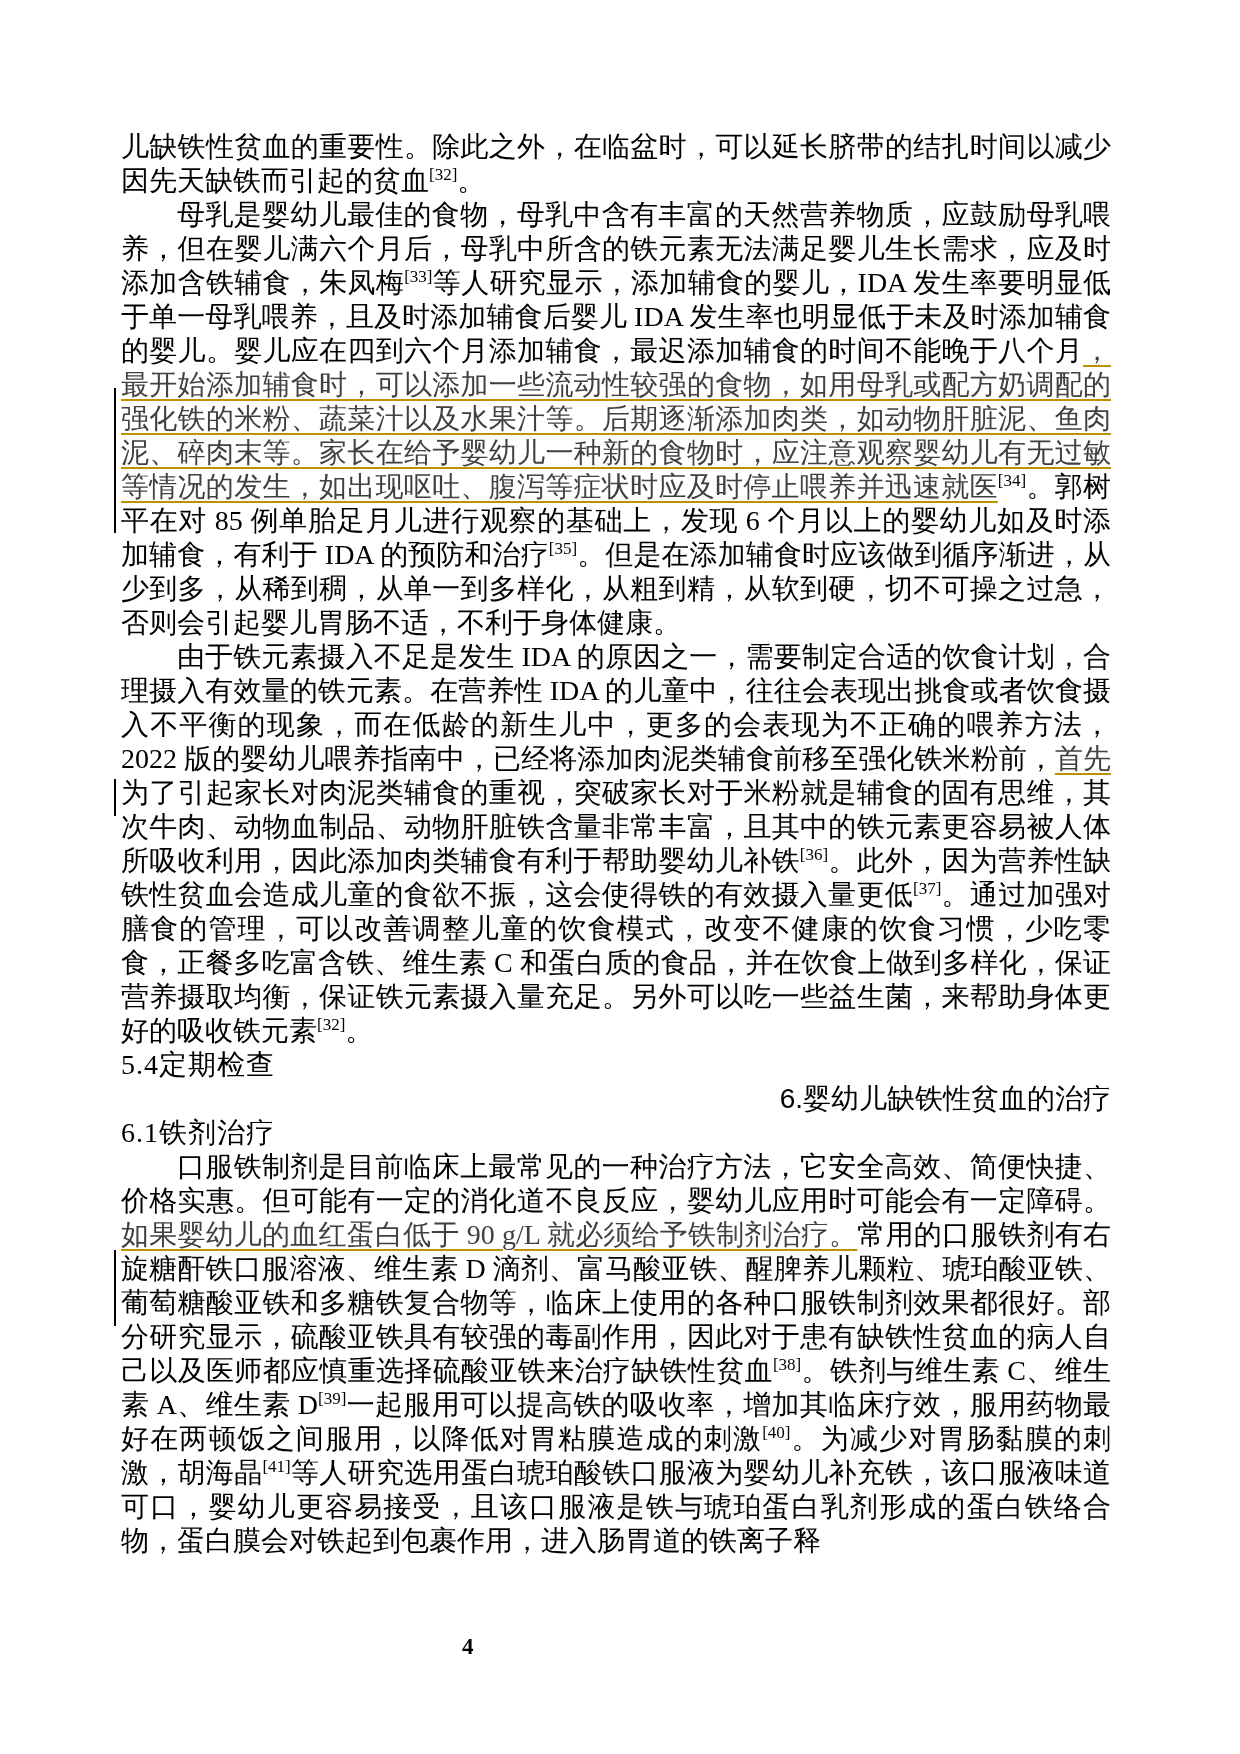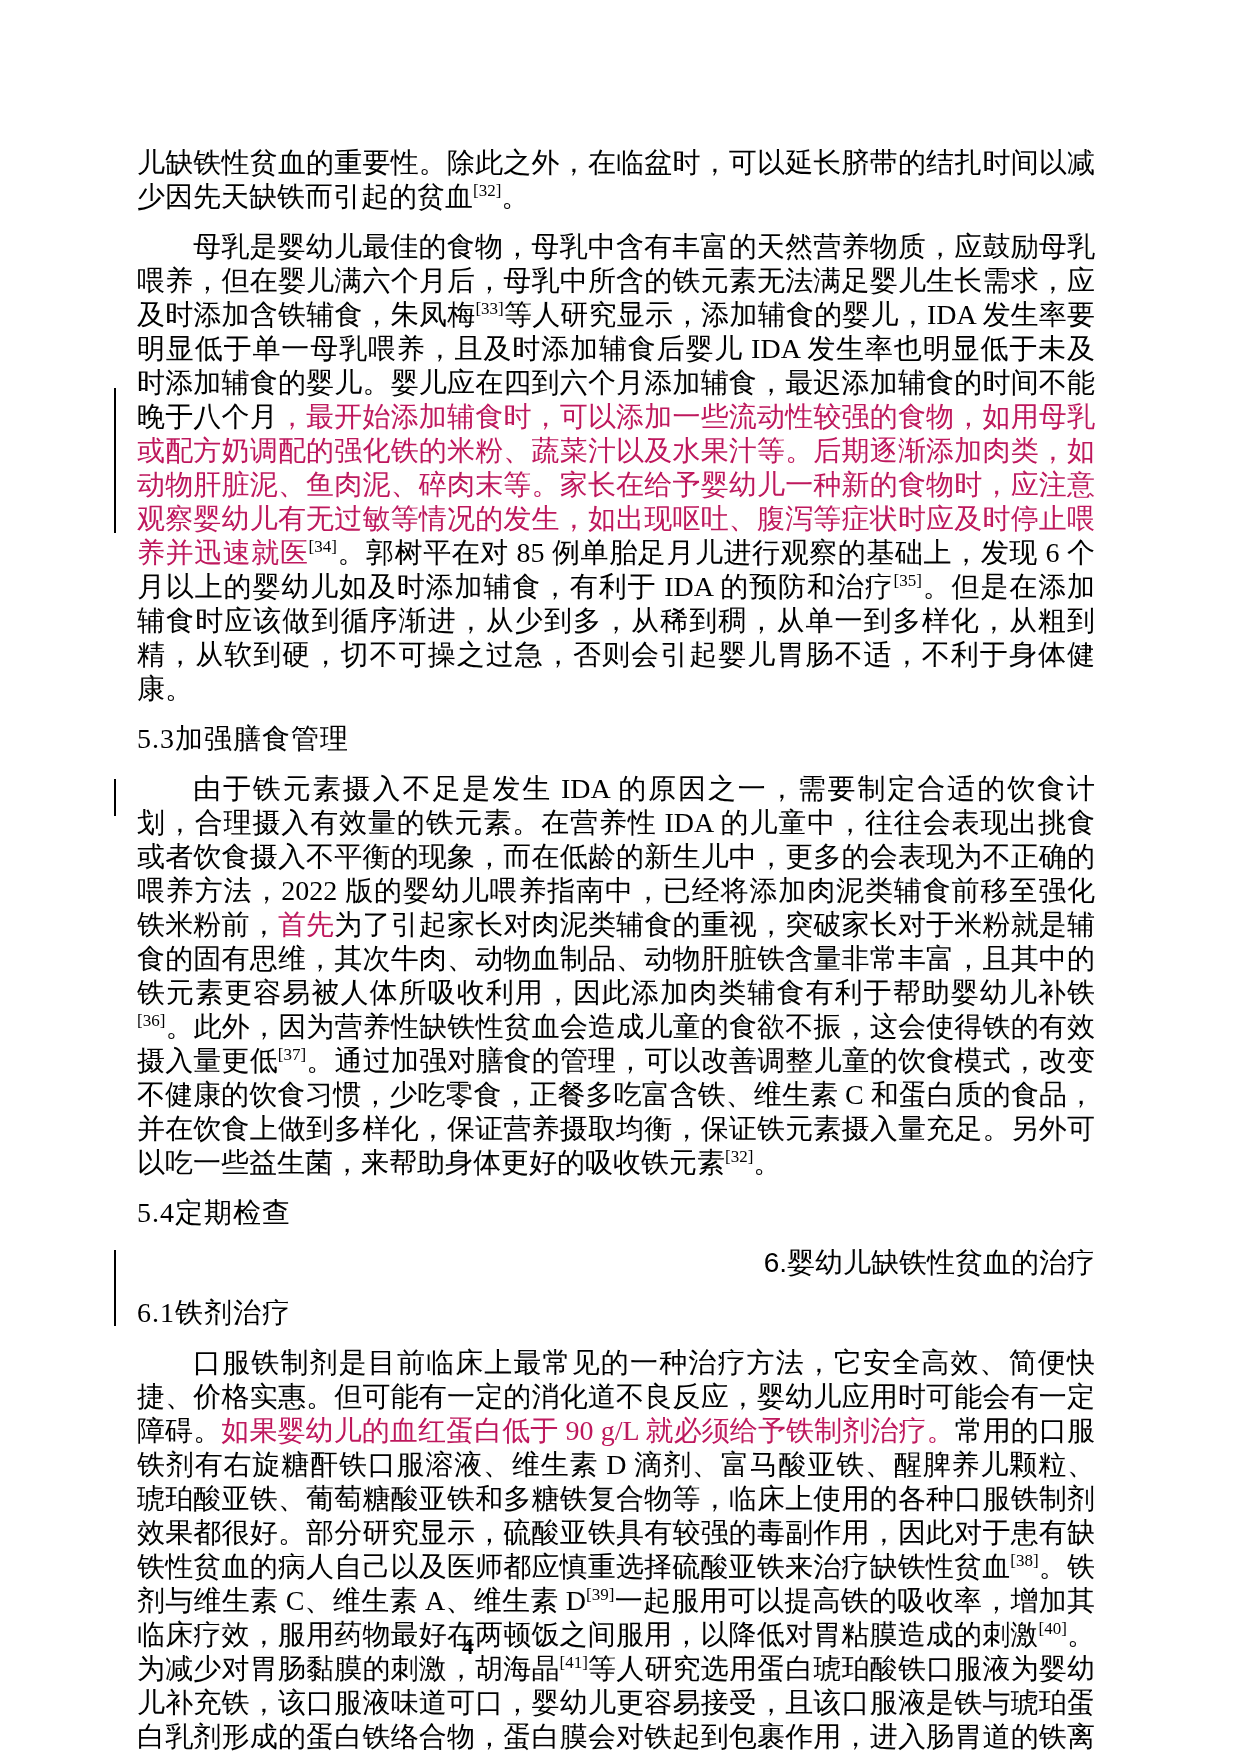--- a/index.html
+++ b/index.html
@@ -15,39 +15,40 @@
   .content{
     position:absolute;
     left:121px;
     top:130px;
     width:990px;
     font-size:28px;
     line-height:34px;
     text-align:justify;
   }
   .content p, .content h3, .content h2{
-    margin:16px;
+    margin:0;
     padding:0;
     font-size:28px;
     line-height:34px;
     font-weight:normal;
   }
   p.indent{text-indent:2em;}
   .h-sub{
     font-weight:bold;
     text-align:left;
     letter-spacing:1px;
   }
   .h-main{
     font-weight:bold;
     font-family:"Liberation Sans","DejaVu Sans",sans-serif;
     text-align:right;
   }
   .hl{
-    color:#be185d;
+    color:#404040;
+    text-decoration:underline;
     text-decoration-color:#BF8F00;
     text-decoration-thickness:2px;
     text-underline-offset:5px;
   }
   .sup{
     vertical-align:super;
     font-size:17px;
     line-height:0;
   }
   .change-bar{
@@ -77,21 +78,20 @@
   <div class="change-bar" id="bar2"></div>
   <div class="change-bar" id="bar3"></div>
 
   <div class="content">
 
     <p><span>儿缺铁性贫血的重要性。除此之外，在临盆时，可以延长脐带的结扎时间以减少因先天缺铁而引起的贫血</span><span class="sup">[32]</span><span>。</span></p>
 
 
     <p class="indent"><span>母乳是婴幼儿最佳的食物，母乳中含有丰富的天然营养物质，应鼓励母乳喂养，但在婴儿满六个月后，母乳中所含的铁元素无法满足婴儿生长需求，应及时添加含铁辅食，朱凤梅</span><span class="sup">[33]</span><span>等人研究显示，添加辅食的婴儿，IDA 发生率要明显低于单一母乳喂养，且及时添加辅食后婴儿 IDA 发生率也明显低于未及时添加辅食的婴儿。婴儿应在四到六个月添加辅食，最迟添加辅食的时间不能晚于八个月</span><span class="hl">，最开始添加辅食时，可以添加一些流动性较强的食物，如用母乳或配方奶调配的强化铁的米粉、蔬菜汁以及水果汁等。后期逐渐添加肉类，如动物肝脏泥、鱼肉泥、碎肉末等。家长在给予婴幼儿一种新的食物时，应注意观察婴幼儿有无过敏等情况的发生，如出现呕吐、腹泻等症状时应及时停止喂养并迅速就医</span><span class="sup">[34]</span><span>。郭树平在对 85 例单胎足月儿进行观察的基础上，发现 6 个月以上的婴幼儿如及时添加辅食，有利于 IDA 的预防和治疗</span><span class="sup">[35]</span><span>。但是在添加辅食时应该做到循序渐进，从少到多，从稀到稠，从单一到多样化，从粗到精，从软到硬，切不可操之过急，否则会引起婴儿胃肠不适，不利于身体健康。</span></p>
 
-    <h3 class="h-sub">5.3加强膳食管理</h3>
 
     <p class="indent"><span>由于铁元素摄入不足是发生 IDA 的原因之一，需要制定合适的饮食计划，合理摄入有效量的铁元素。在营养性 IDA 的儿童中，往往会表现出挑食或者饮食摄入不平衡的现象，而在低龄的新生儿中，更多的会表现为不正确的喂养方法，2022 版的婴幼儿喂养指南中，已经将添加肉泥类辅食前移至强化铁米粉前，</span><span class="hl">首先</span><span>为了引起家长对肉泥类辅食的重视，突破家长对于米粉就是辅食的固有思维，其次牛肉、动物血制品、动物肝脏铁含量非常丰富，且其中的铁元素更容易被人体所吸收利用，因此添加肉类辅食有利于帮助婴幼儿补铁</span><span class="sup">[36]</span><span>。此外，因为营养性缺铁性贫血会造成儿童的食欲不振，这会使得铁的有效摄入量更低</span><span class="sup">[37]</span><span>。通过加强对膳食的管理，可以改善调整儿童的饮食模式，改变不健康的饮食习惯，少吃零食，正餐多吃富含铁、维生素 C 和蛋白质的食品，并在饮食上做到多样化，保证营养摄取均衡，保证铁元素摄入量充足。另外可以吃一些益生菌，来帮助身体更好的吸收铁元素</span><span class="sup">[32]</span><span>。</span></p>
 
     <h3 class="h-sub">5.4定期检查</h3>
 
 
     <h2 class="h-main">6.婴幼儿缺铁性贫血的治疗</h2>
 
     <h3 class="h-sub">6.1铁剂治疗</h3>
 

